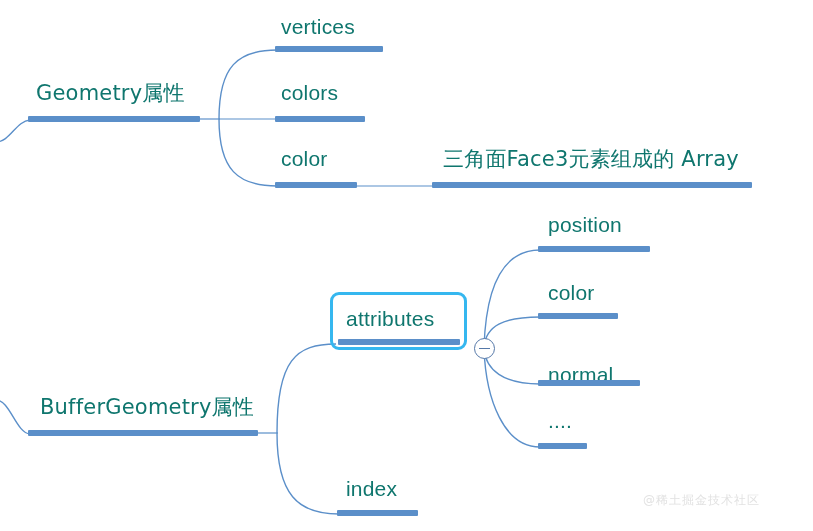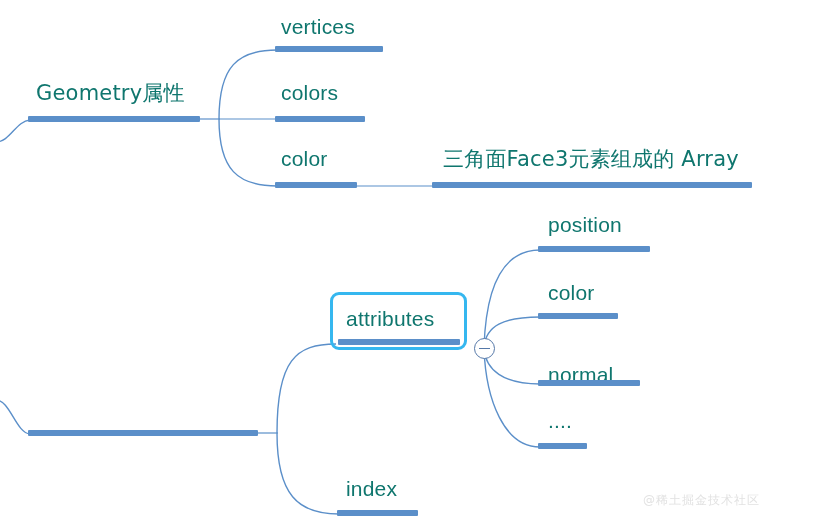--- a/index.html
+++ b/index.html
@@ -116,20 +116,21 @@
 
   <div class="node-label" style="left:281px; top:80px;">colors</div>
   <div class="underline" style="left:275px; top:116px; width:90px;"></div>
 
   <div class="node-label" style="left:281px; top:146px;">color</div>
   <div class="underline" style="left:275px; top:182px; width:82px;"></div>
 
   <div class="node-label cjk" style="left:443px; top:146px;">三角面Face3元素组成的 Array</div>
   <div class="underline" style="left:432px; top:182px; width:320px;"></div>
 
+  <div class="node-label cjk" style="left:40px; top:394px;">BufferGeometry属性</div>
   <div class="underline" style="left:28px; top:430px; width:230px;"></div>
 
   <div class="sel-box" style="left:330px; top:292px; width:137px; height:58px;"></div>
   <div class="node-label" style="left:346px; top:306px;">attributes</div>
   <div class="underline" style="left:338px; top:339px; width:122px;"></div>
 
   <div class="collapse-toggle" style="left:474px; top:338px;">
     <span class="minus"></span>
   </div>
 

